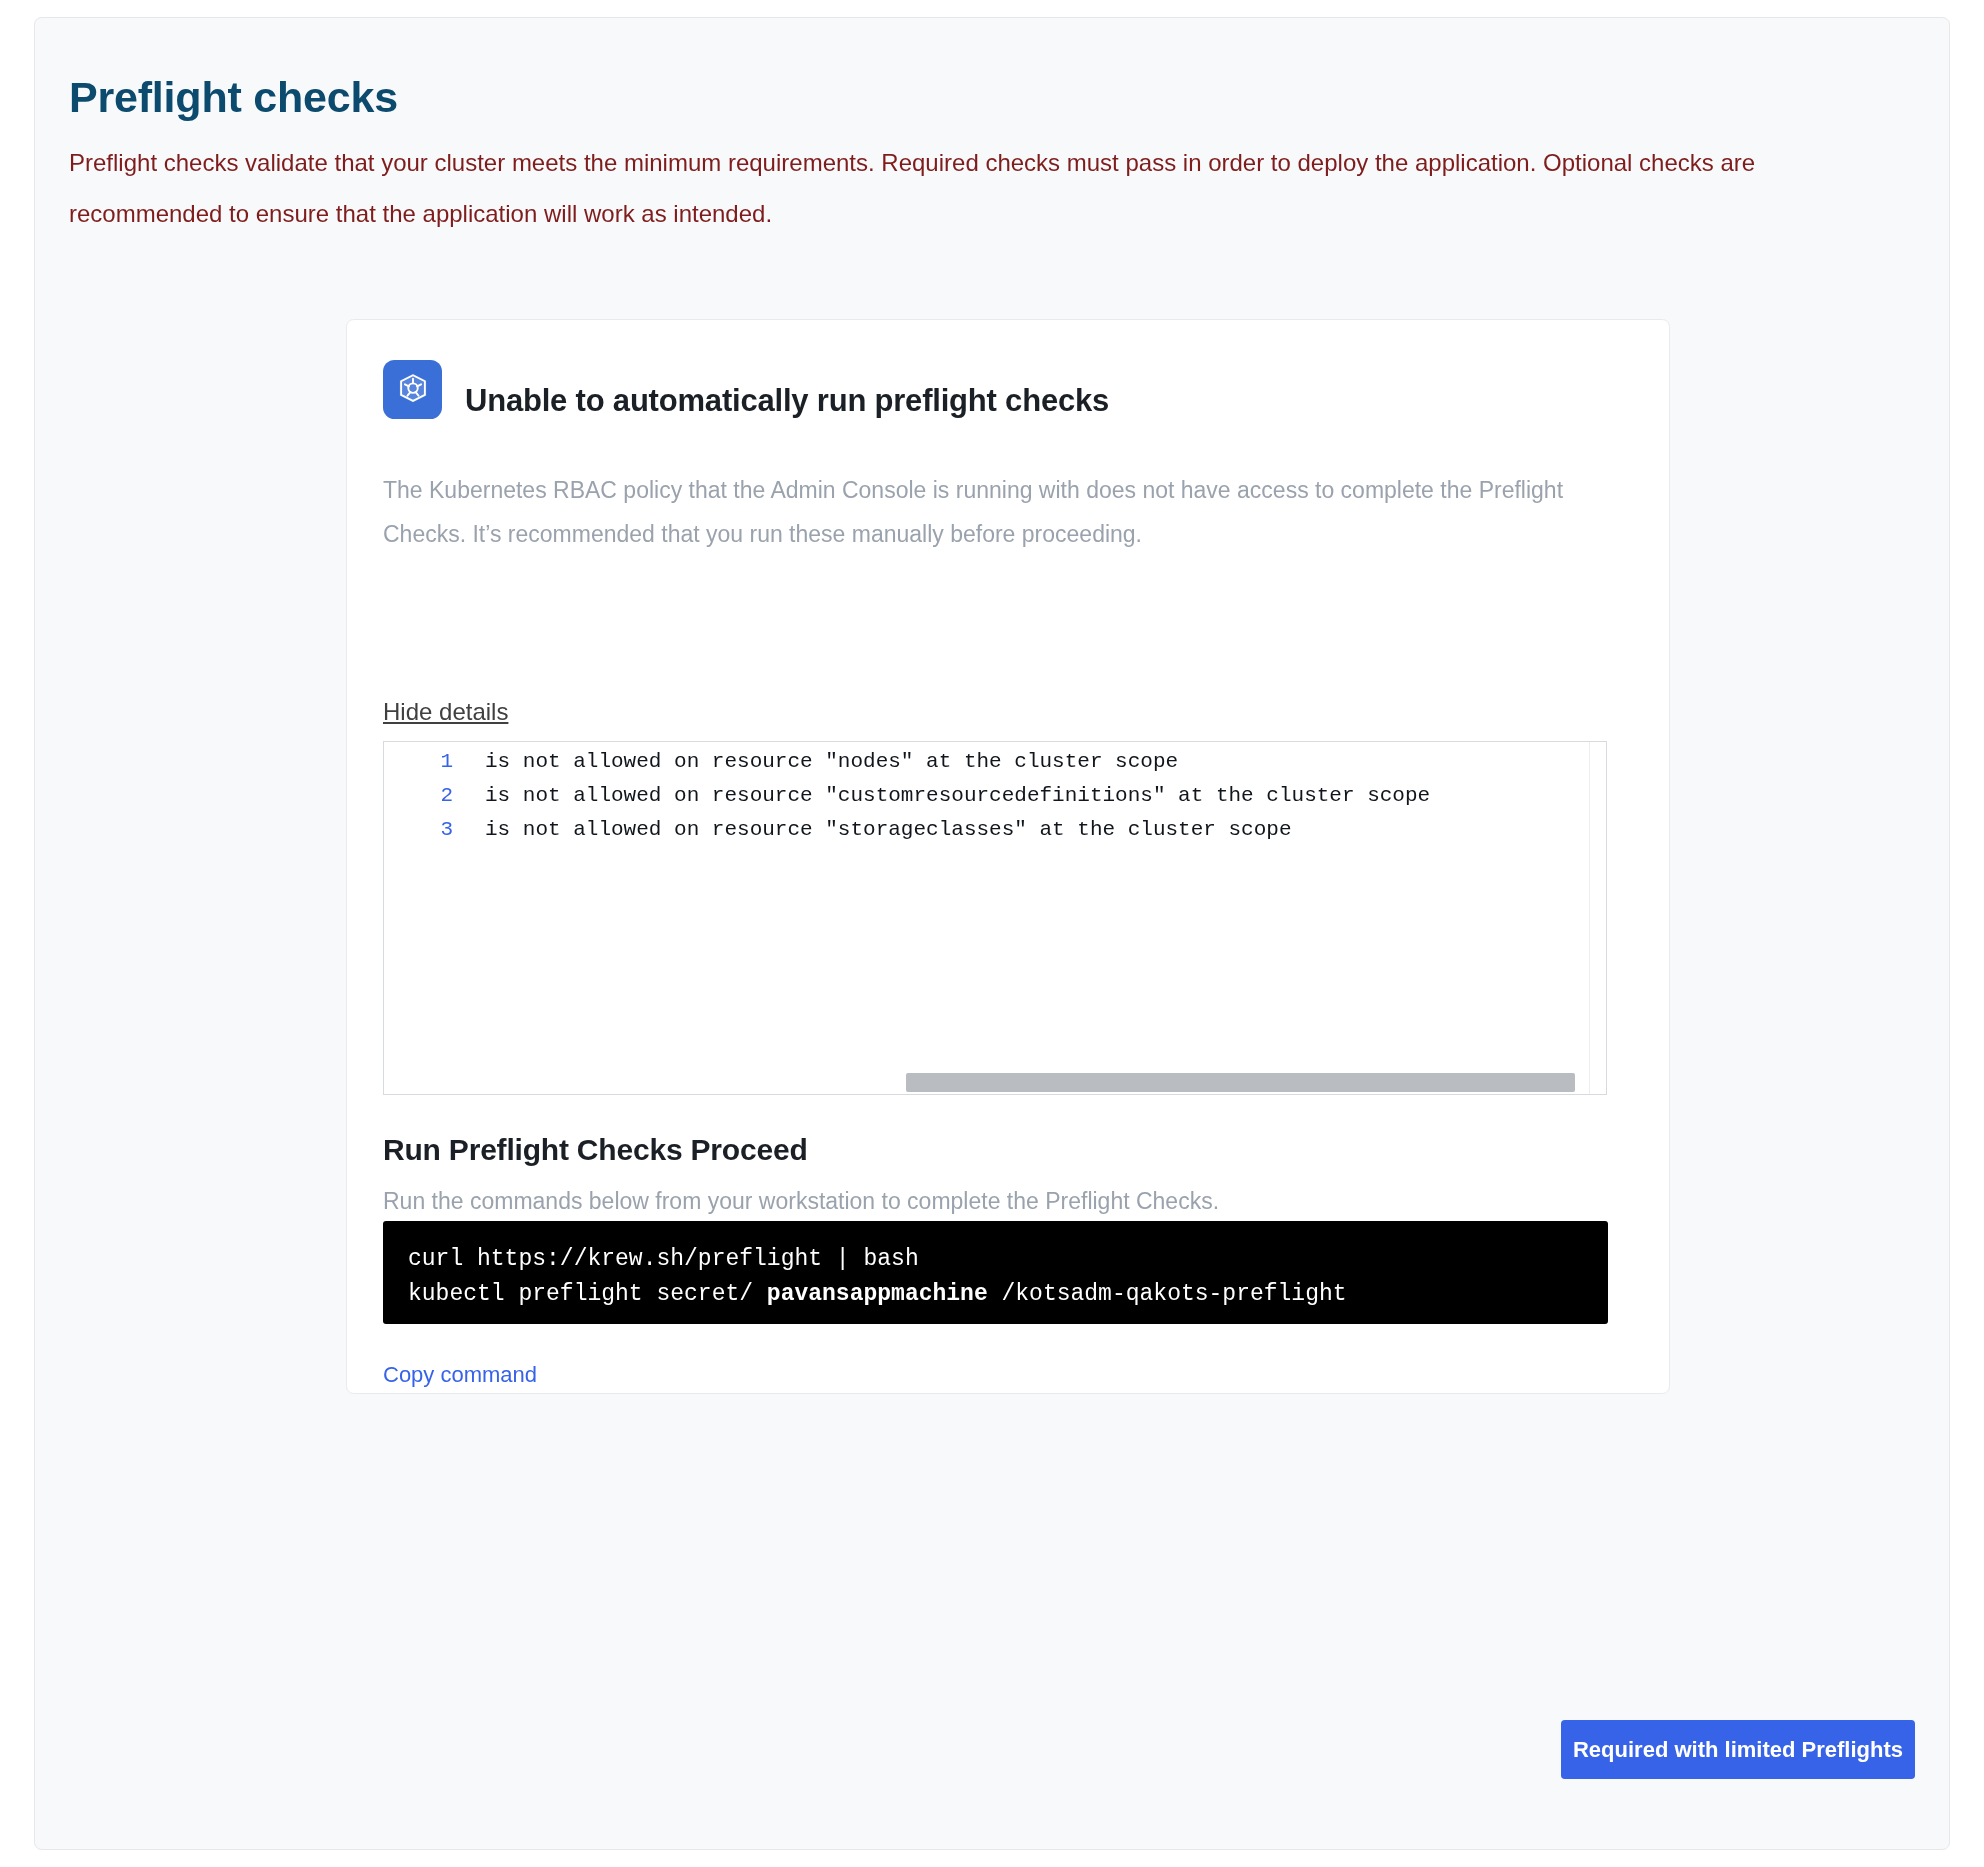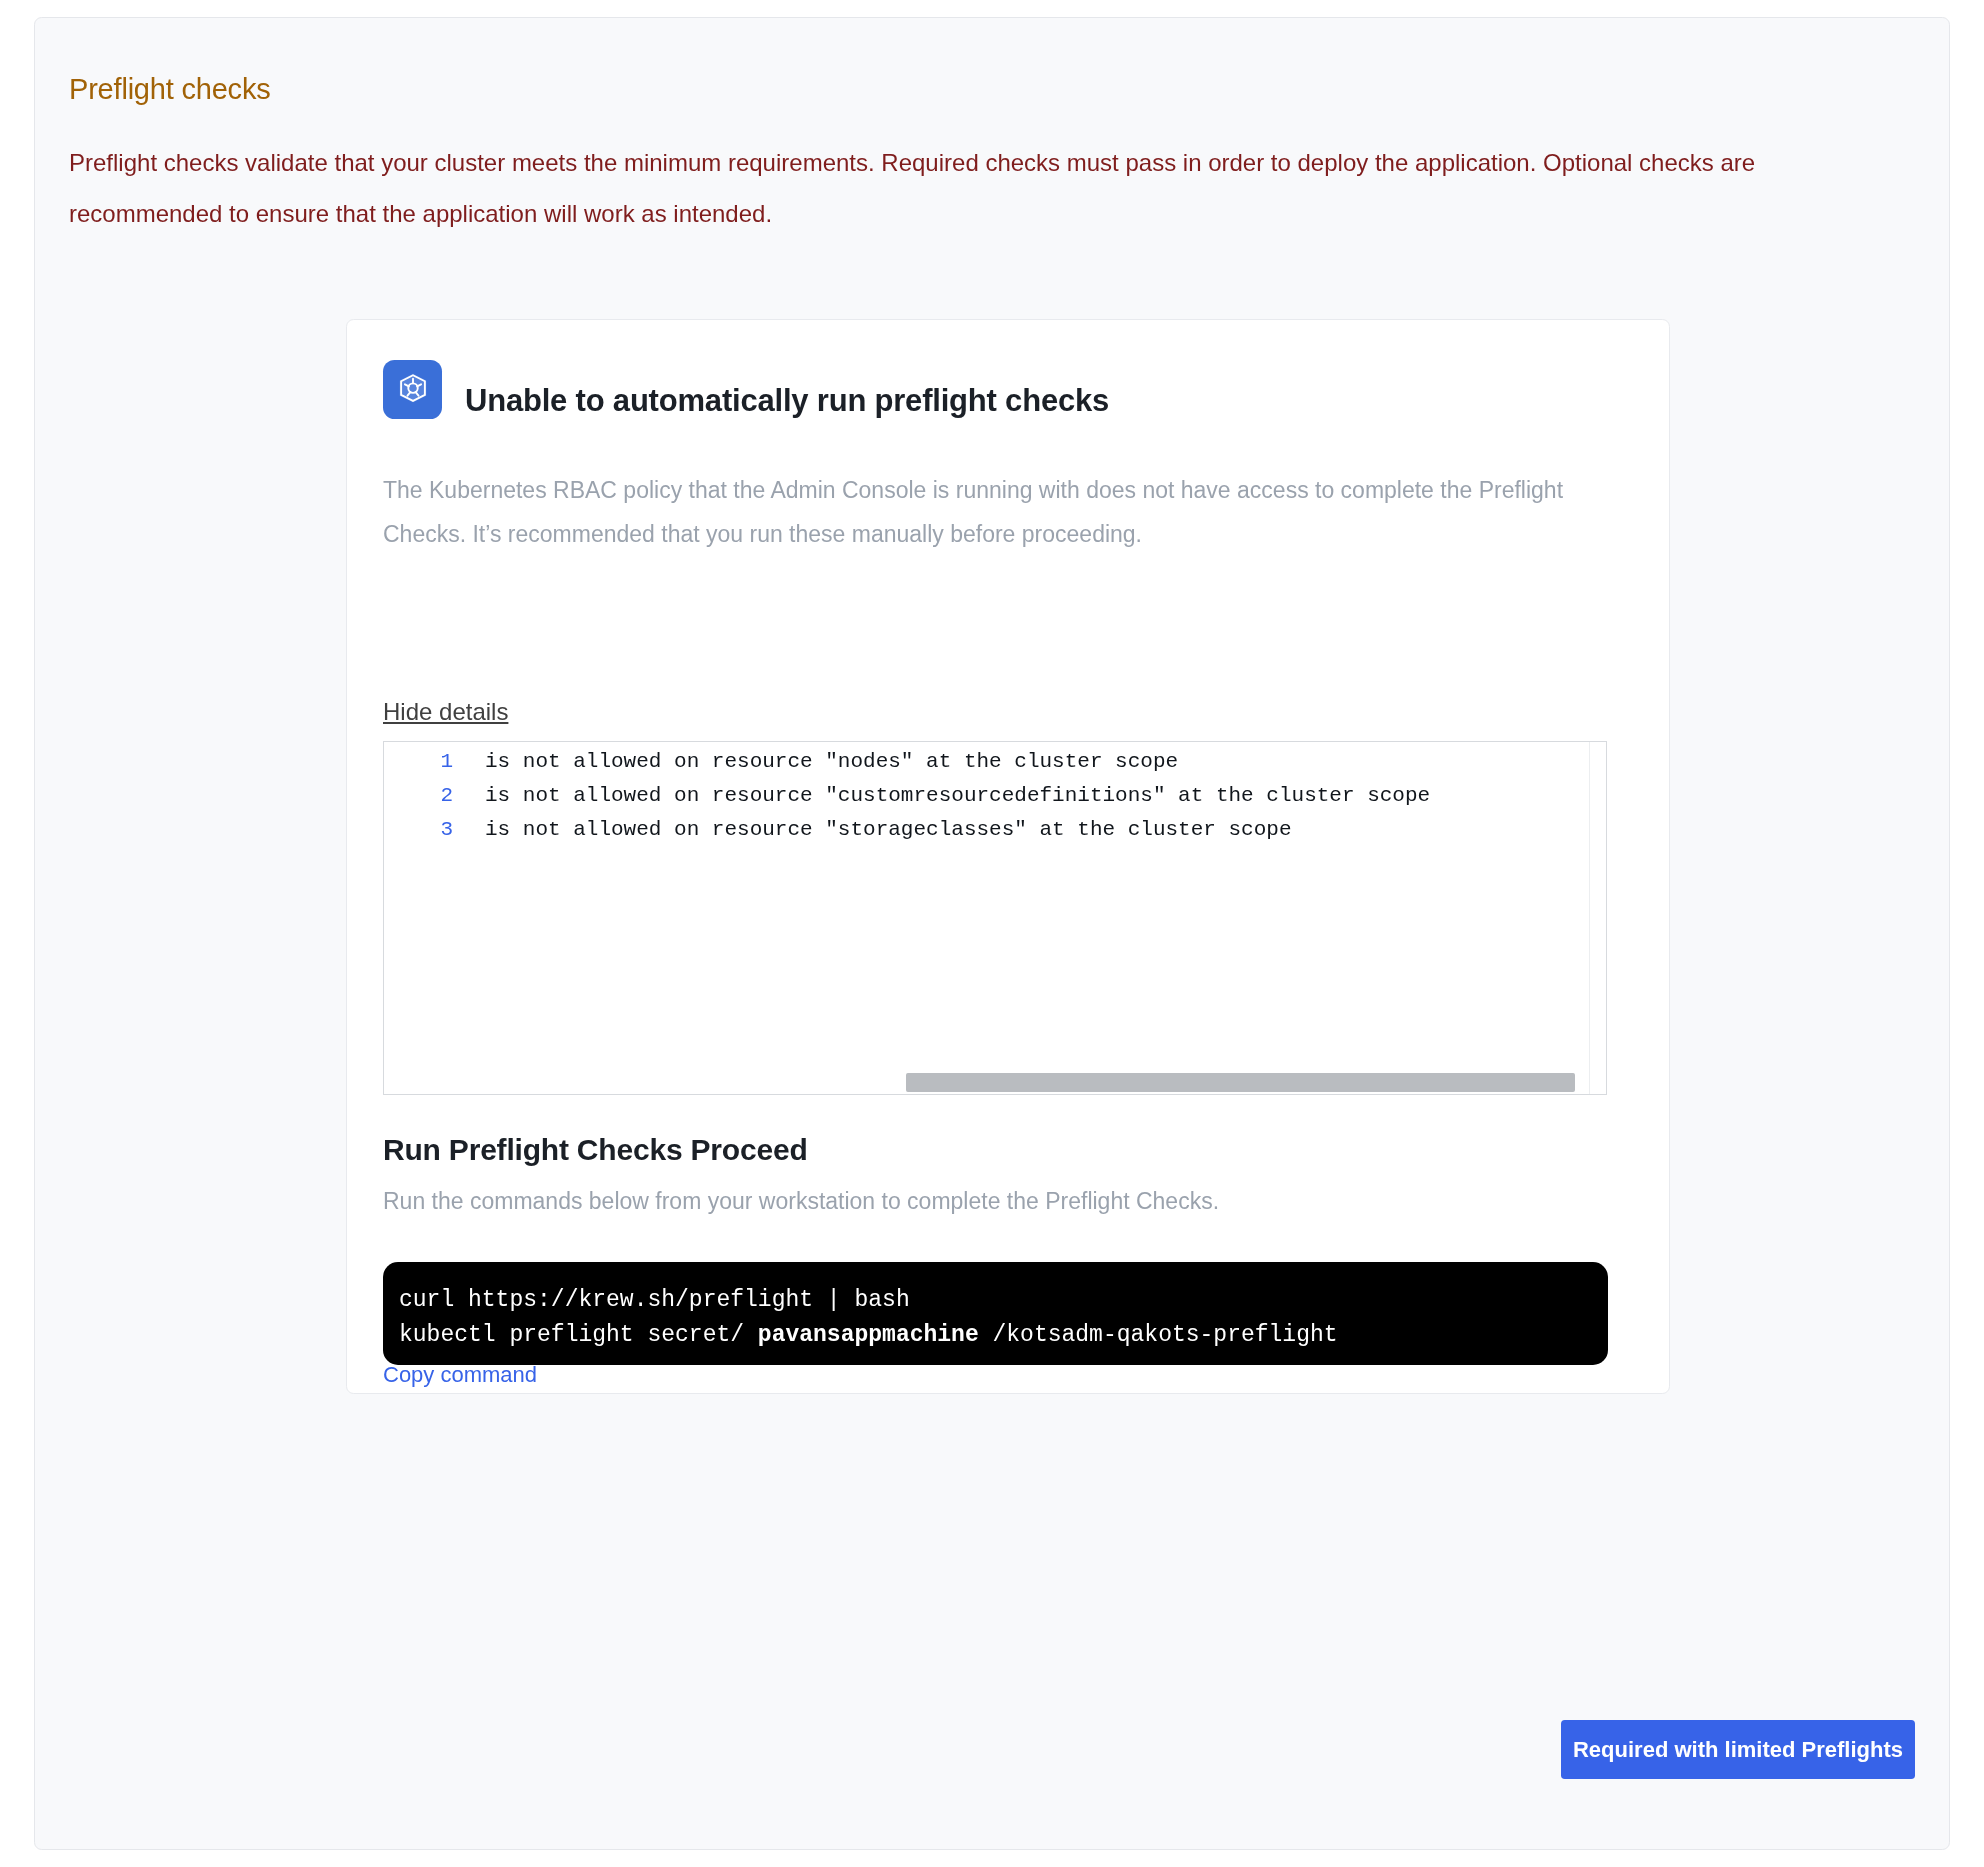--- a/index.html
+++ b/index.html
@@ -23,23 +23,23 @@
     height: 1833px;
     background: #f8f9fb;
     border: 1px solid #e5e7eb;
     border-radius: 7.6px;
   }
 
   .page-title {
     position: absolute;
     left: 34px;
     top: 55px;
-    font-size: 29px;
-    font-weight: normal;
-    color: #a16207;
+    font-size: 43px;
+    font-weight: bold;
+    color: #0c4a6e;
     letter-spacing: -0.2px;
   }
 
   .page-desc {
     position: absolute;
     left: 34px;
     top: 119px;
     width: 1835px;
     font-size: 24px;
     line-height: 51px;
@@ -179,26 +179,26 @@
     position: absolute;
     left: 36px;
     top: 868px;
     font-size: 23px;
     color: #9aa2ad;
   }
 
   .terminal {
     position: absolute;
     left: 36px;
-    top: 942px;
+    top: 901px;
     width: 1225px;
     height: 103px;
     background: #000000;
-    border-radius: 15px;
-    padding: 21px 16px;
+    border-radius: 3px;
+    padding: 21px 25px;
   }
 
   .term-line {
     font-family: "Liberation Mono", monospace;
     font-size: 23px;
     color: #ffffff;
     line-height: 35px;
     white-space: pre;
   }
   .term-strong { font-weight: bold; }

